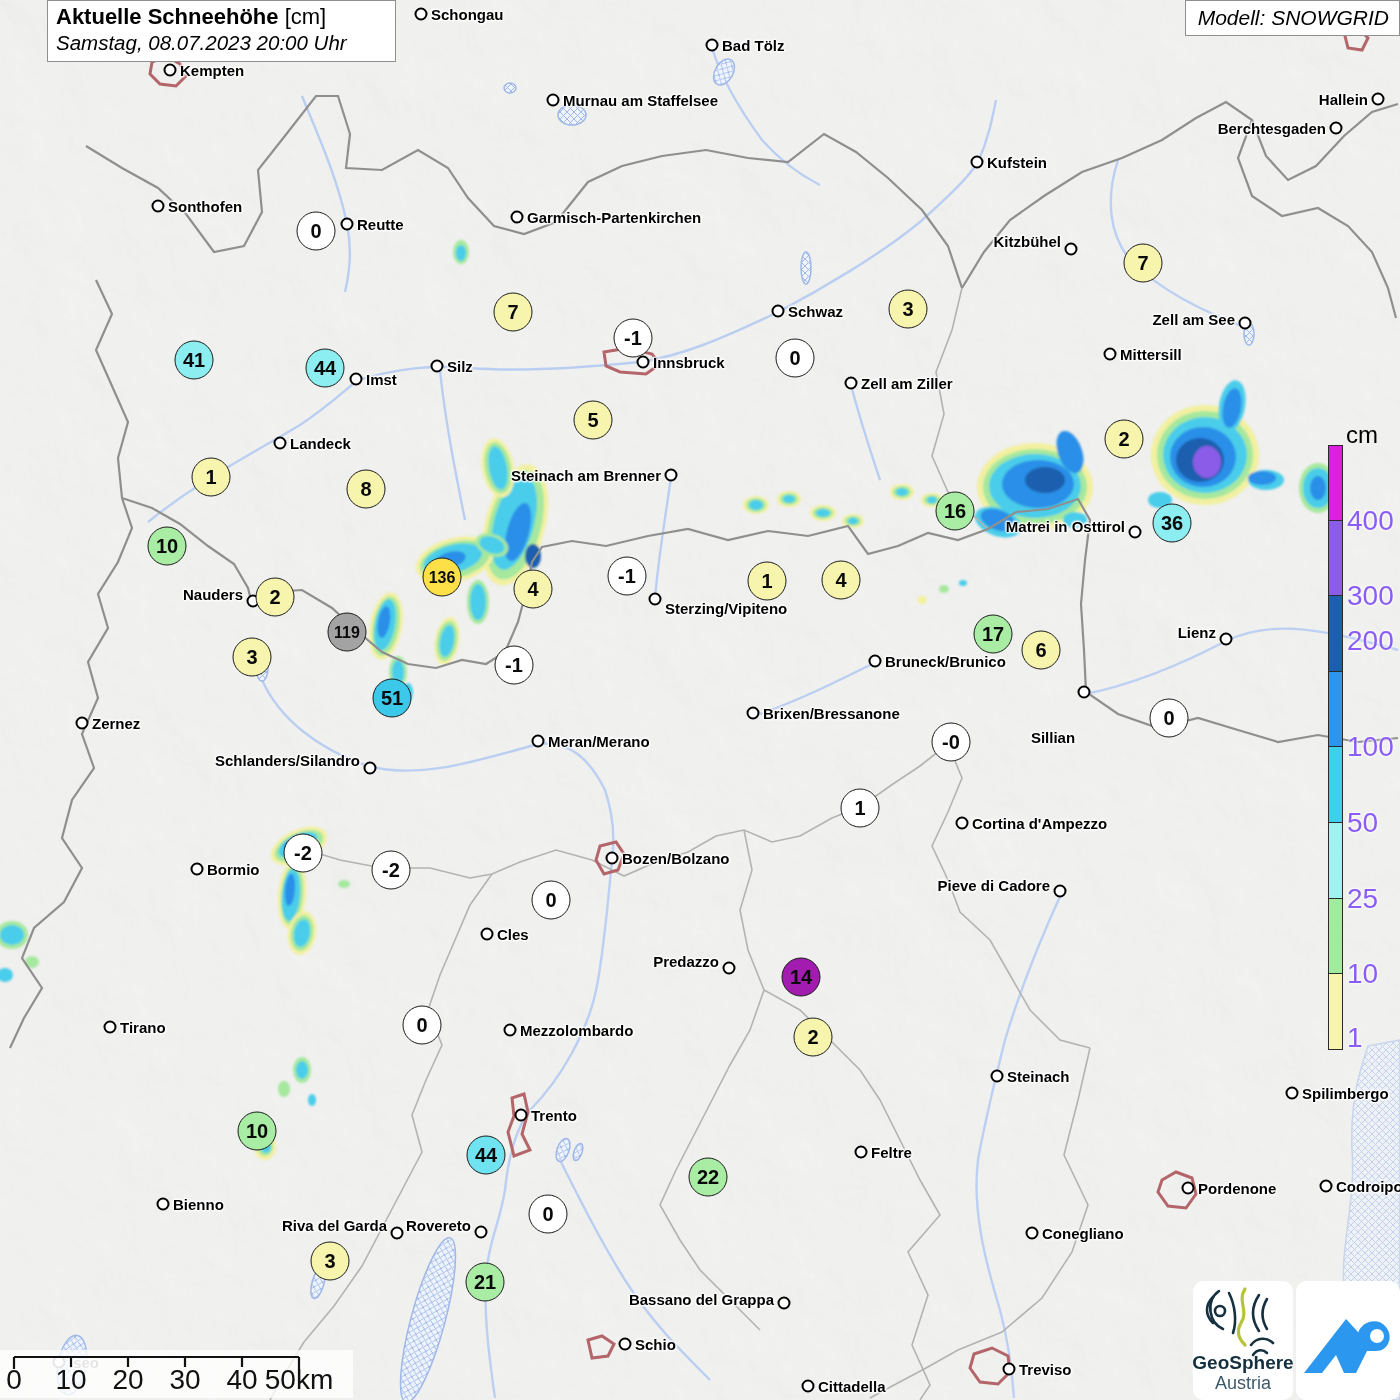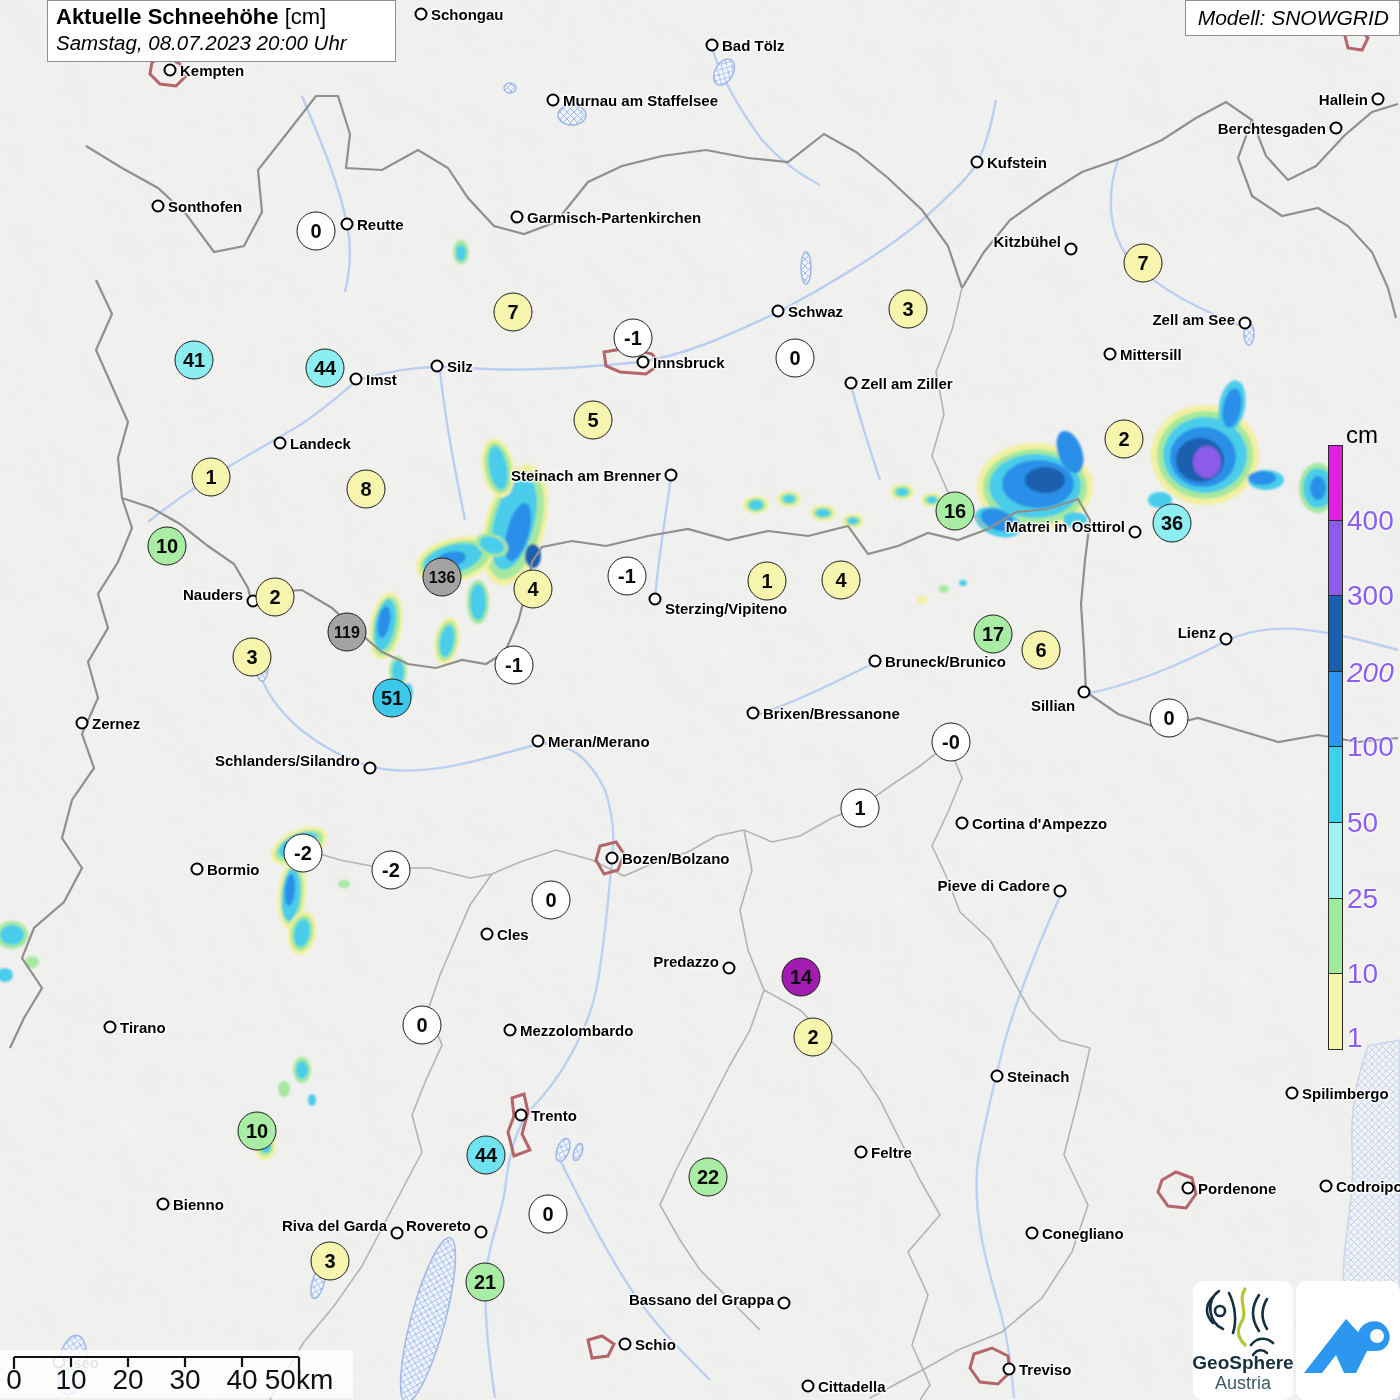--- a/index.html
+++ b/index.html
@@ -346,21 +346,21 @@
       <div class="city">
         <div class="city-dot" style="left: 1226px; top: 639px;"></div>
         <div class="city-label side-left" style="left: 1216px; top: 632px;">Lienz</div>
       </div>
       <div class="city">
         <div class="city-dot" style="left: 875px; top: 661px;"></div>
         <div class="city-label side-right" style="left: 885px; top: 661px;">Bruneck/Brunico</div>
       </div>
       <div class="city">
         <div class="city-dot" style="left: 1084px; top: 692px;"></div>
-        <div class="city-label side-center" style="left: 1053px; top: 705px;">Sillian</div>
+        <div class="city-label side-center" style="left: 1053px; top: 737px;">Sillian</div>
       </div>
       <div class="city">
         <div class="city-dot" style="left: 753px; top: 713px;"></div>
         <div class="city-label side-right" style="left: 763px; top: 713px;">Brixen/Bressanone</div>
       </div>
       <div class="city">
         <div class="city-dot" style="left: 82px; top: 723px;"></div>
         <div class="city-label side-right" style="left: 92px; top: 723px;">Zernez</div>
       </div>
       <div class="city">
@@ -474,21 +474,21 @@
       <div class="marker" style="left: 1143px; top: 263px; background: rgb(247, 245, 173);">7</div>
       <div class="marker" style="left: 194px; top: 360px; background: rgb(141, 238, 242);">41</div>
       <div class="marker" style="left: 325px; top: 368px; background: rgb(141, 238, 242);">44</div>
       <div class="marker" style="left: 593px; top: 420px; background: rgb(247, 245, 173);">5</div>
       <div class="marker" style="left: 1124px; top: 439px; background: rgb(247, 245, 173);">2</div>
       <div class="marker" style="left: 211px; top: 477px; background: rgb(247, 245, 173);">1</div>
       <div class="marker" style="left: 366px; top: 489px; background: rgb(247, 245, 173);">8</div>
       <div class="marker" style="left: 955px; top: 511px; background: rgb(168, 237, 163);">16</div>
       <div class="marker" style="left: 1172px; top: 523px; background: rgb(141, 238, 242); text-align: right;">36</div>
       <div class="marker" style="left: 167px; top: 546px; background: rgb(168, 237, 163);">10</div>
-      <div class="marker small-txt" style="left: 442px; top: 577px; background: #a3a3a3;">136</div>
+      <div class="marker small-txt" style="left: 442px; top: 577px; background: #fde047;">136</div>
       <div class="marker" style="left: 533px; top: 589px; background: rgb(247, 245, 173);">4</div>
       <div class="marker" style="left: 627px; top: 576px; background: rgb(255, 255, 255);">-1</div>
       <div class="marker" style="left: 767px; top: 581px; background: rgb(247, 245, 173);">1</div>
       <div class="marker" style="left: 841px; top: 580px; background: rgb(247, 245, 173);">4</div>
       <div class="marker" style="left: 275px; top: 597px; background: rgb(247, 245, 173);">2</div>
       <div class="marker small-txt" style="left: 347px; top: 632px; background: #a3a3a3;">119</div>
       <div class="marker" style="left: 252px; top: 657px; background: rgb(247, 245, 173);">3</div>
       <div class="marker" style="left: 514px; top: 665px; background: rgb(255, 255, 255);">-1</div>
       <div class="marker" style="left: 993px; top: 634px; background: rgb(168, 237, 163);">17</div>
       <div class="marker" style="left: 1041px; top: 650px; background: rgb(247, 245, 173);">6</div>
@@ -510,21 +510,21 @@
       <div class="marker" style="left: 485px; top: 1282px; background: rgb(168, 237, 163);">21</div>
     </div>
 
   <div id="legend">
     <div id="legend-unit">cm</div>
   <div class="legend-seg first" style="top: 445px; height: 75.6px; background: rgb(223, 31, 223);"></div>
       <div class="legend-label" style="top: 520.6px;">400</div>
       <div class="legend-seg" style="top: 520.6px; height: 75.6px; background: rgb(138, 92, 232);"></div>
       <div class="legend-label" style="top: 596.2px;">300</div>
       <div class="legend-seg" style="top: 596.2px; height: 75.6px; background: rgb(29, 95, 174);"></div>
-      <div class="legend-label" style="top: 673px; font-style: italic;">200</div>
+      <div class="legend-label" style="top: 641px;">200</div>
       <div class="legend-seg" style="top: 671.8px; height: 75.6px; background: rgb(45, 150, 236);"></div>
       <div class="legend-label" style="top: 747.4px;">100</div>
       <div class="legend-seg" style="top: 747.4px; height: 75.6px; background: rgb(62, 208, 232);"></div>
       <div class="legend-label" style="top: 823px;">50</div>
       <div class="legend-seg" style="top: 823px; height: 75.6px; background: rgb(162, 241, 241);"></div>
       <div class="legend-label" style="top: 898.6px;">25</div>
       <div class="legend-seg" style="top: 898.6px; height: 75.6px; background: rgb(162, 235, 158);"></div>
       <div class="legend-label" style="top: 974.2px;">10</div>
       <div class="legend-seg" style="top: 974.2px; height: 75.6px; background: rgb(247, 245, 173);"></div>
       <div class="legend-label" style="top: 1037.8px;">1</div>

